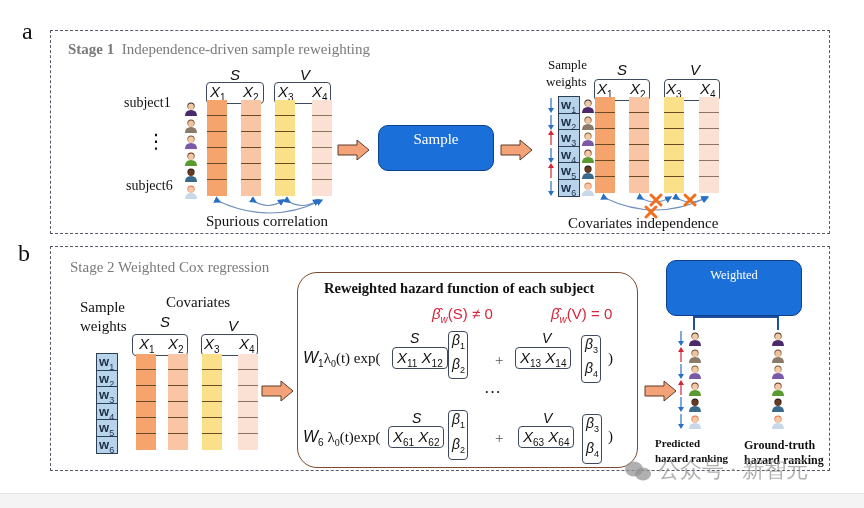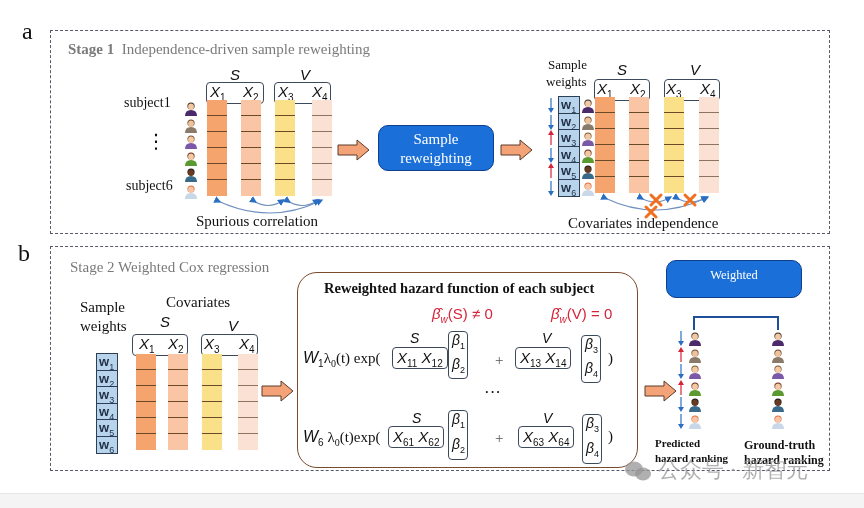--- a/index.html
+++ b/index.html
@@ -135,29 +135,28 @@
 <svg style="left:0; top:0;" width="864" height="508">
   <defs>
     <marker id="ah" markerWidth="6" markerHeight="6" refX="3" refY="3" orient="auto">
         <path d="M0,0 L6,3 L0,6 z" fill="#2a6fc4"></path>
       </marker>
   </defs>
   <path d="M218,201 Q270,225 320,201" stroke="#6f8fbf" stroke-width="1.2" fill="none" marker-start="url(#ah)" marker-end="url(#ah)"></path>
   <path d="M254,201 Q268,210 282,201" stroke="#6f8fbf" stroke-width="1.2" fill="none" marker-start="url(#ah)" marker-end="url(#ah)"></path>
   <path d="M288,201 Q302,210 317,201" stroke="#6f8fbf" stroke-width="1.2" fill="none" marker-start="url(#ah)" marker-end="url(#ah)"></path>
 </svg>
-<div class="serif-label" style="left:196px; top:213px; font-size:15px;">Spurious correlation</div>
+<div class="serif-label" style="left:206px; top:213px; font-size:15px;">Spurious correlation</div>
 
 <svg class="arrowbig" style="left:337px; top:139px;" width="34" height="22">
   <path d="M1,6 L20,6 L20,1 L32,11 L20,21 L20,16 L1,16 Z" fill="#f4a277" stroke="#5a3a2a" stroke-width="1"></path>
 </svg>
 
 <div class="bluebtn" style="left:378px; top:125px; width:116px; height:46px; font-size:15px; line-height:19px; padding-top:4px;">
   <div>Sample</div>
-  <div>reweighting</div>
 </div>
 
 <svg class="arrowbig" style="left:500px; top:139px;" width="34" height="22">
   <path d="M1,6 L20,6 L20,1 L32,11 L20,21 L20,16 L1,16 Z" fill="#f4a277" stroke="#5a3a2a" stroke-width="1"></path>
 </svg>
 
 <div class="serif-label" style="left:546px; top:56px; font-size:13px; line-height:17px;">
   <div style="padding-left:2px;">Sample</div>
   <div>weights</div>
 </div>
@@ -409,21 +408,21 @@
 <div class="bvec" style="left:582px; top:414px; height:50px;">
   <span><i>β</i><sub>3</sub></span>
   <span style="margin-top:6px;"><i>β</i><sub>4</sub></span>
 </div>
 <div class="eq" style="left:608px; top:428px;">)</div>
 
 <svg class="arrowbig" style="left:644px; top:380px;" width="34" height="22">
   <path d="M1,6 L20,6 L20,1 L32,11 L20,21 L20,16 L1,16 Z" fill="#f4a277" stroke="#5a3a2a" stroke-width="1"></path>
 </svg>
 
-<div class="bluebtn" style="left:666px; top:260px; width:136px; height:38px; font-size:12.5px; line-height:15px; padding-top:7px;">
+<div class="bluebtn" style="left:666px; top:260px; width:136px; height:56px; font-size:12.5px; line-height:15px; padding-top:7px;">
   <div>Weighted</div>
 </div>
 <svg style="left:0; top:0;" width="864" height="508">
   <path d="M694,330 L694,317 L778,317 L778,330" stroke="#1f4f9a" stroke-width="2" fill="none"></path>
 </svg>
 <div id="ranking-arrows">
     <svg width="8" height="16" style="left: 677px; top: 330px;">
       <line x1="4" y1="1" x2="4" y2="12" stroke="#2a6fc4" stroke-width="1.2"></line>
       <path d="M1,11 L4,16 L7,11 Z" fill="#2a6fc4"></path>
     </svg>

